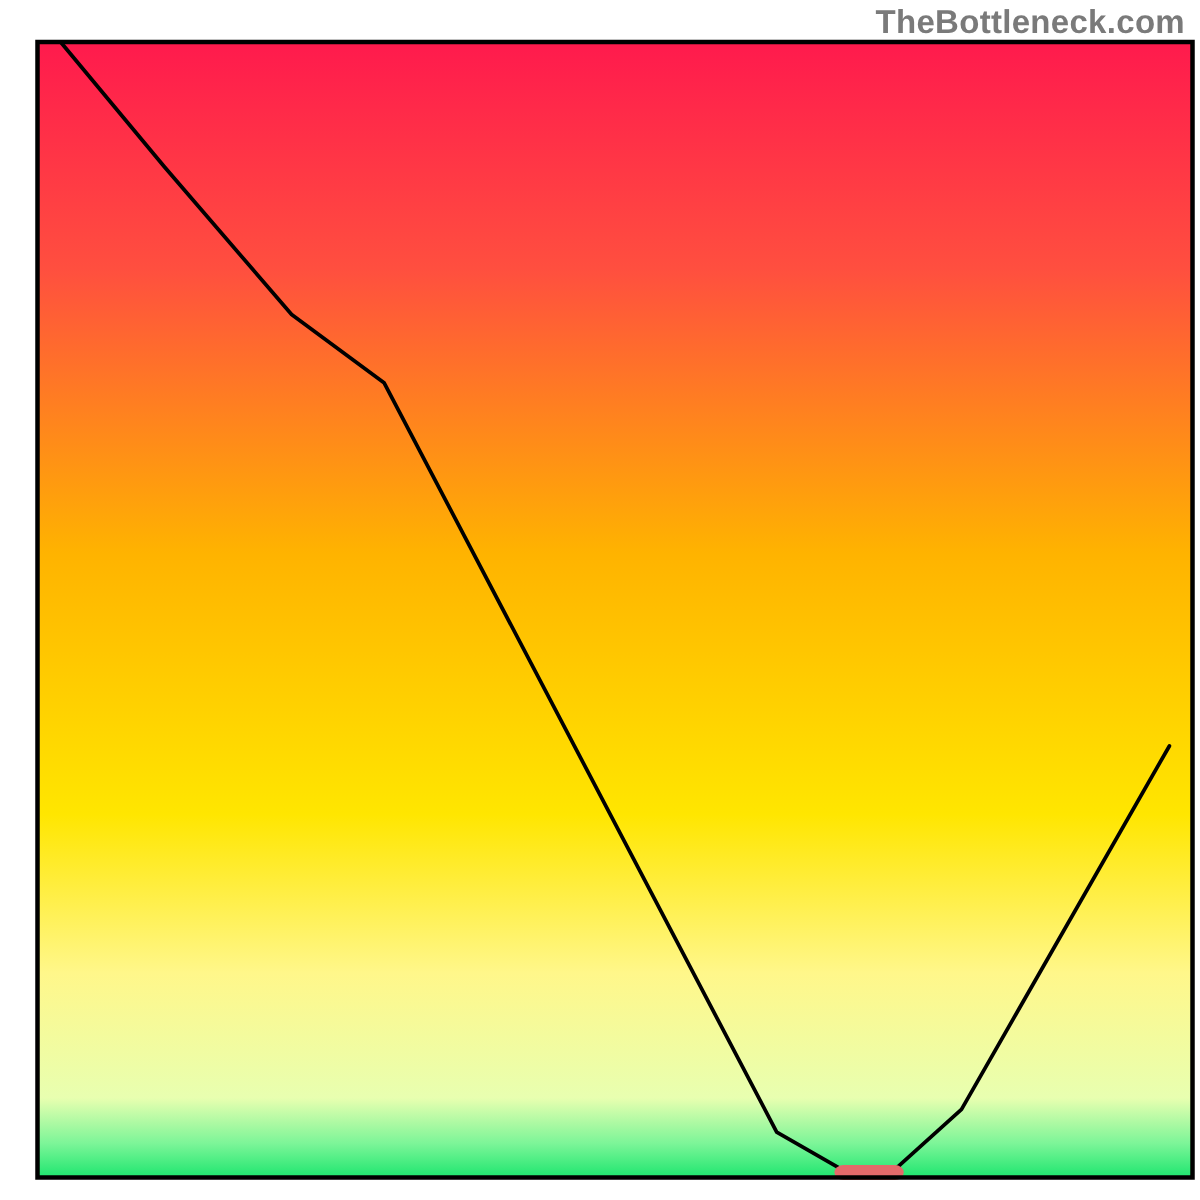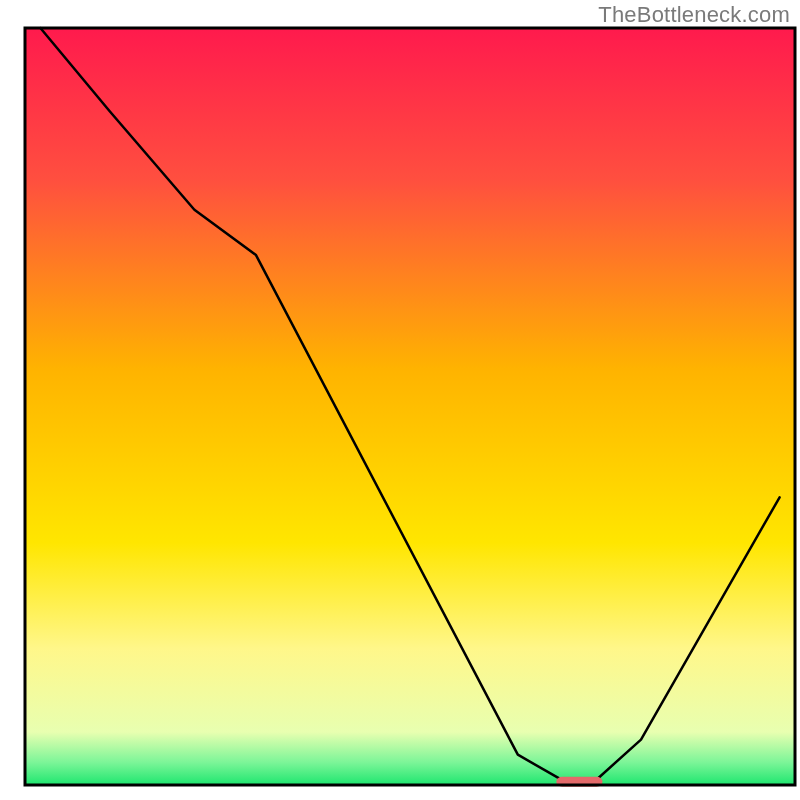--- a/index.html
+++ b/index.html
@@ -13,21 +13,21 @@
   .container {
     position: relative;
     width: 800px;
     height: 800px;
   }
   .watermark {
     position: absolute;
     top: 2px;
     right: 10px;
     font-size: 22px;
-    font-weight: 400;
+    font-weight: 700;
     color: #7a7a7a;
     letter-spacing: 0.2px;
   }
   svg.chart {
     position: absolute;
     top: 0;
     left: 0;
   }
 </style>
 </head>

